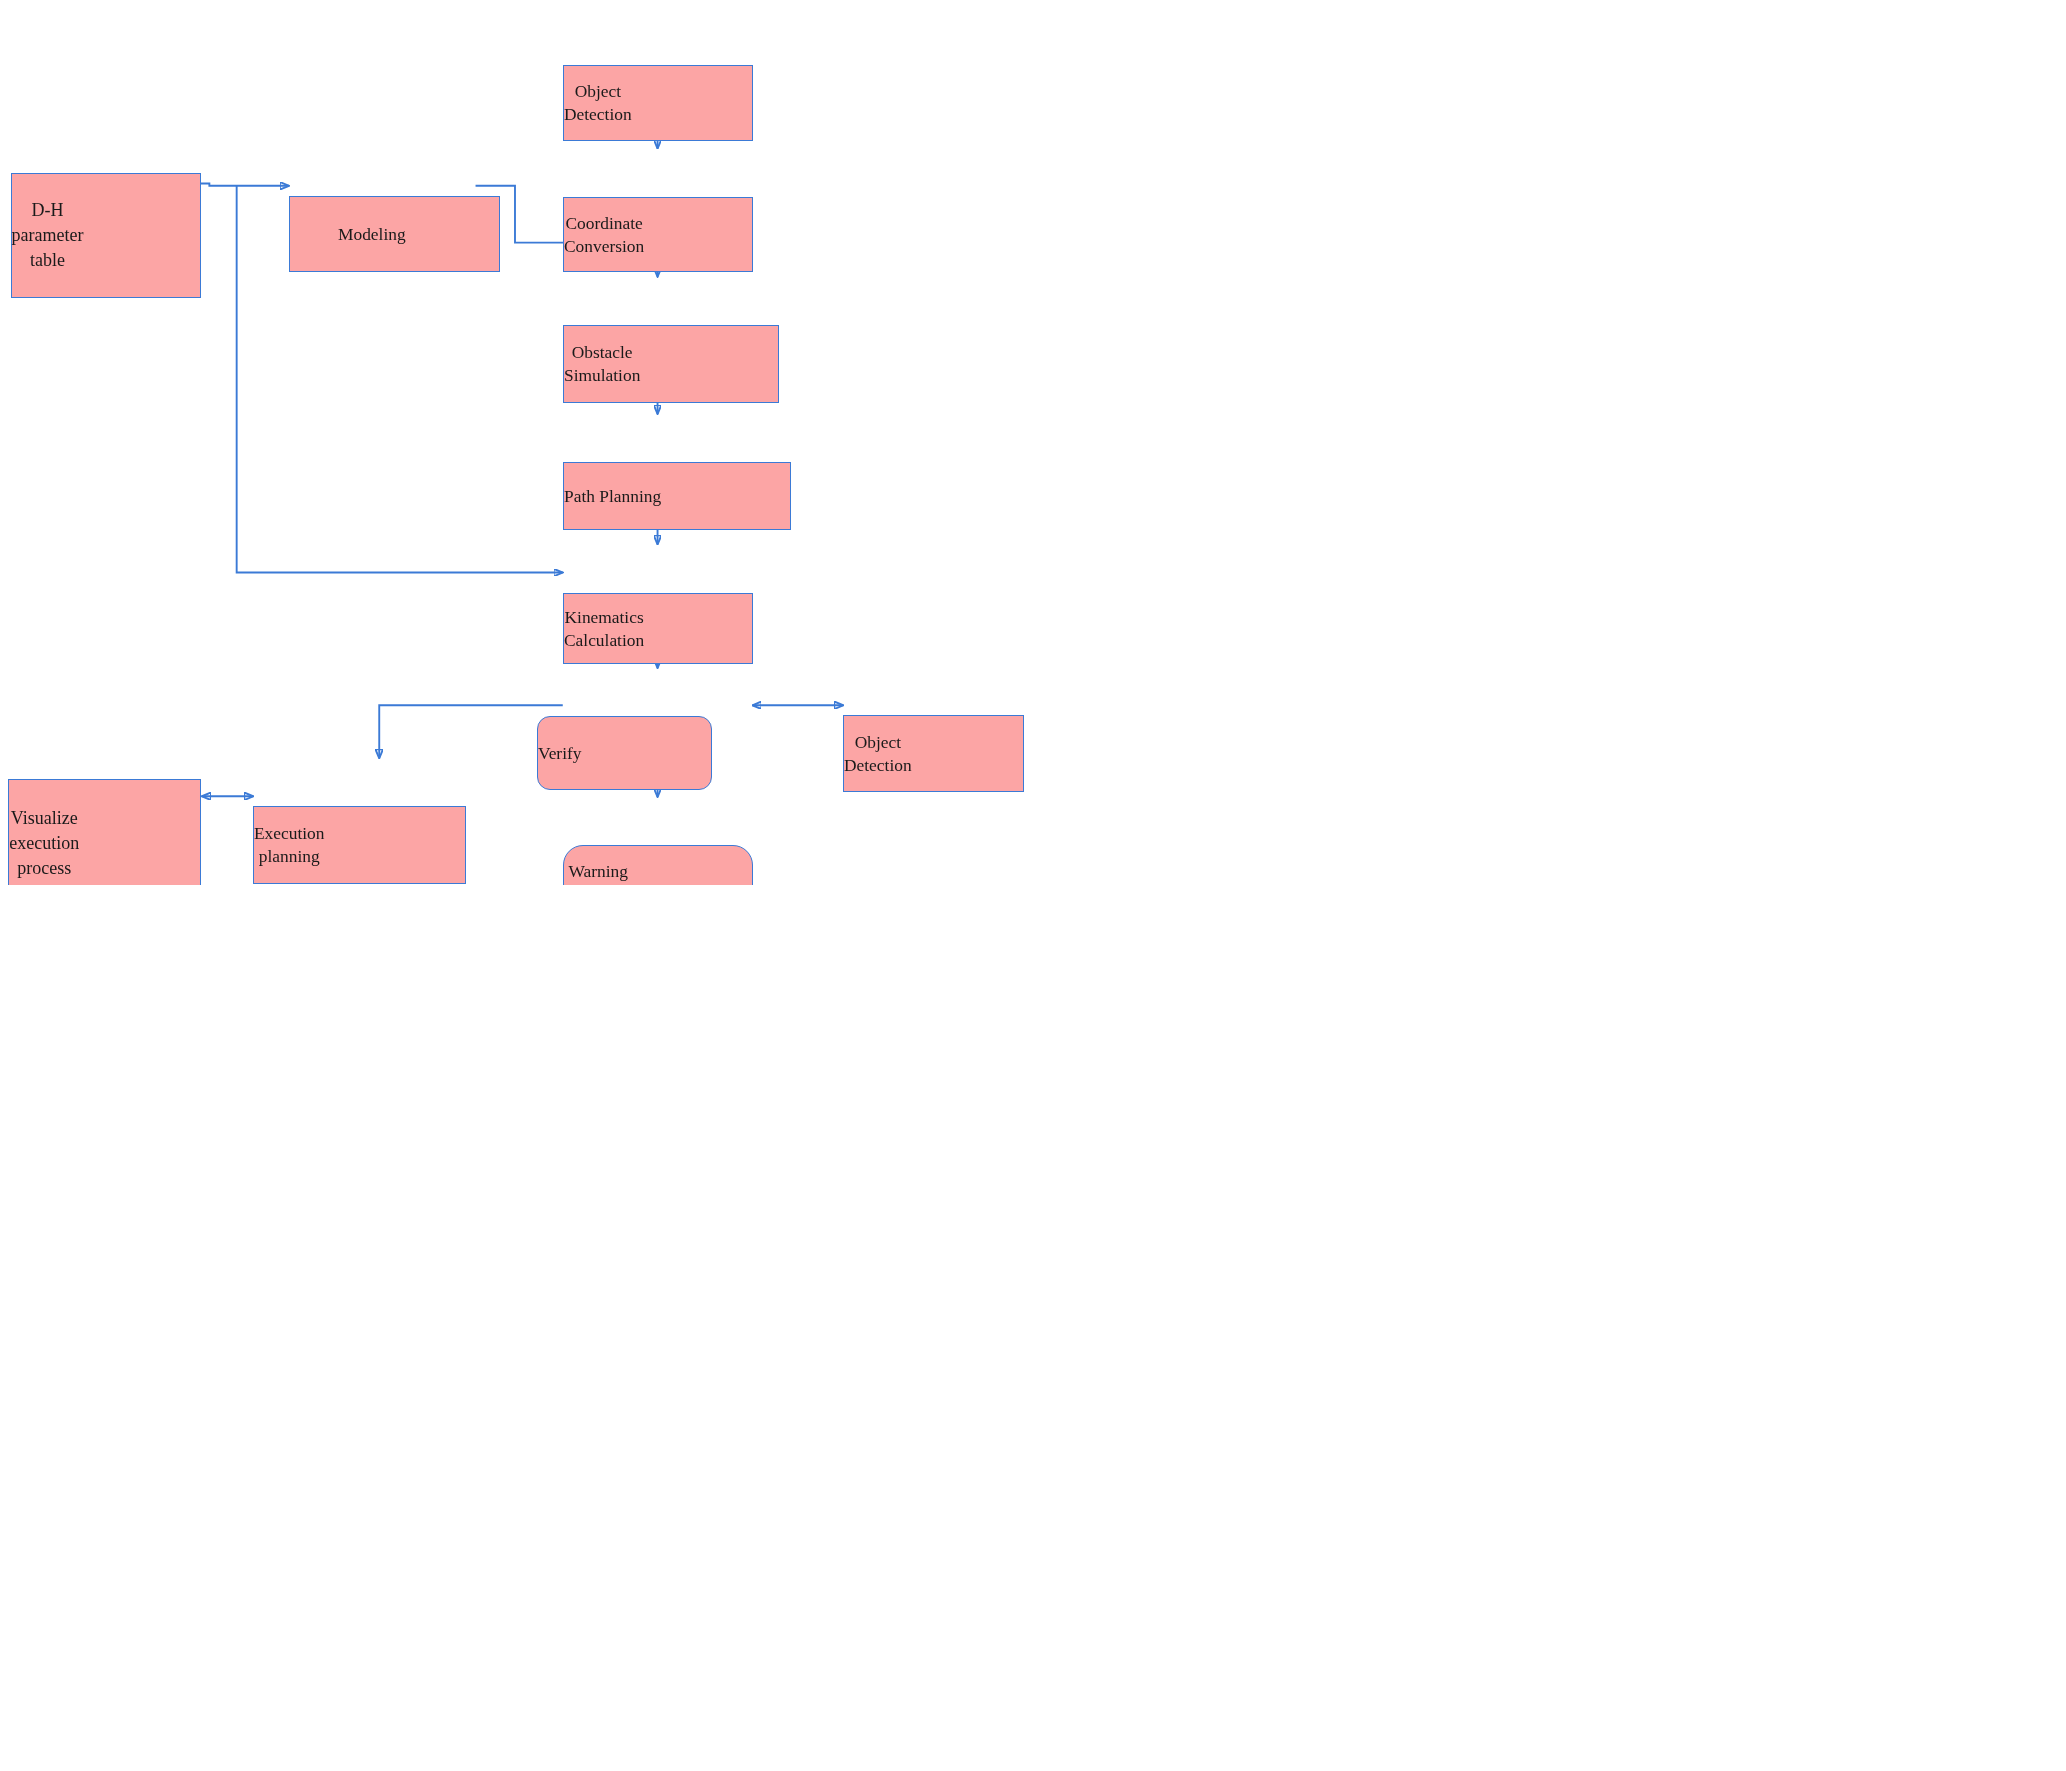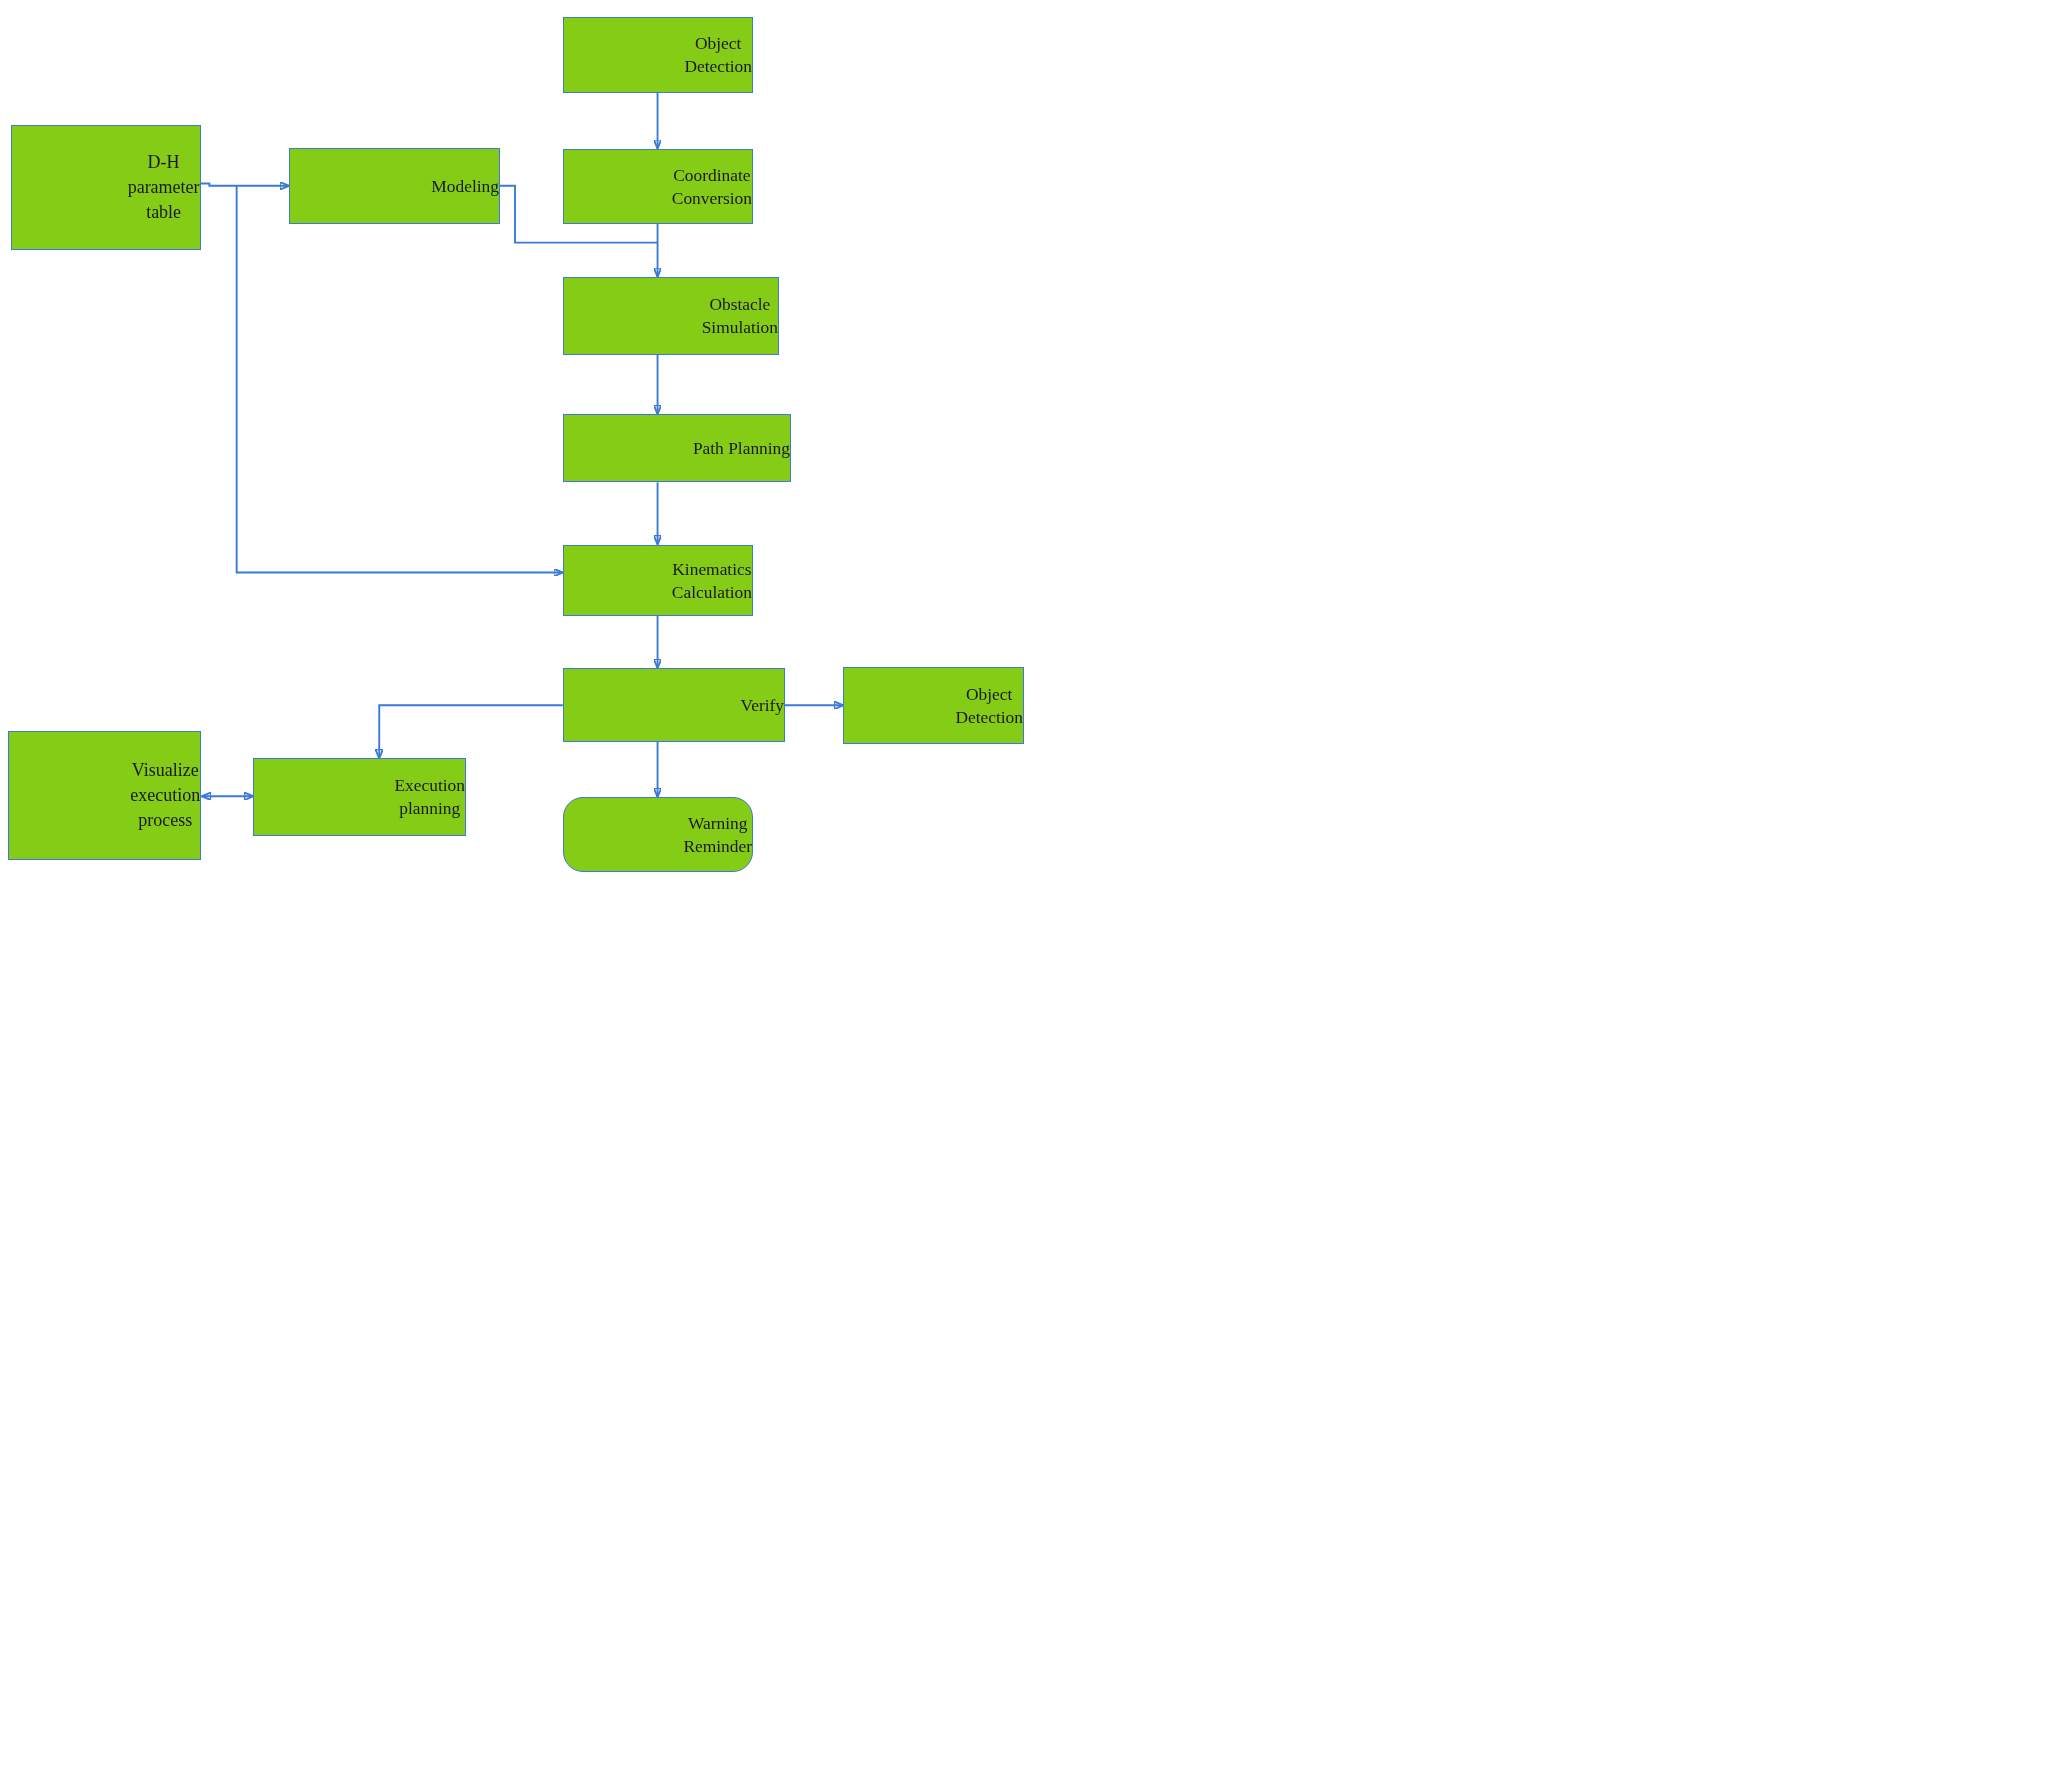--- a/index.html
+++ b/index.html
@@ -23,25 +23,26 @@
   }
   .connector-layer path {
     fill: none;
     stroke: #3b7ad6;
     stroke-width: 2.5;
   }
   .node {
     position: absolute;
     box-sizing: border-box;
     border: 1.5px solid #3b7ad6;
-    background: #84cc16;
+    background: #fca5a5;
     display: flex;
     align-items: center;
-    justify-content: flex-end;
+    justify-content: flex-start;
     text-align: center;
+    margin-top: 48px;
   }
   .node-label {
     font-size: 17.4px;
     line-height: 1.32;
     white-space: pre-line;
     color: #1a1a1a;
   }
   .node.tall .node-label {
     font-size: 18px;
     line-height: 1.38;
@@ -100,21 +101,21 @@
 
   <div class="node" style="left:563px; top:414px; width:228px; height:68px;">
     <span class="node-label">Path Planning</span>
   </div>
 
   <div class="node" style="left:563px; top:545px; width:190px; height:71px;">
     <span class="node-label">Kinematics
 Calculation</span>
   </div>
 
-  <div class="node" style="left:563px; top:668px; width:222px; height:74px;">
+  <div class="node" style="left:537px; top:668px; width:175px; height:74px;border-radius:13px;">
     <span class="node-label">Verify</span>
   </div>
 
   <div class="node" style="left:843px; top:667px; width:181px; height:77px;">
     <span class="node-label">Object
 Detection</span>
   </div>
 
   <div class="node" style="left:253px; top:758px; width:213px; height:78px;">
     <span class="node-label">Execution

